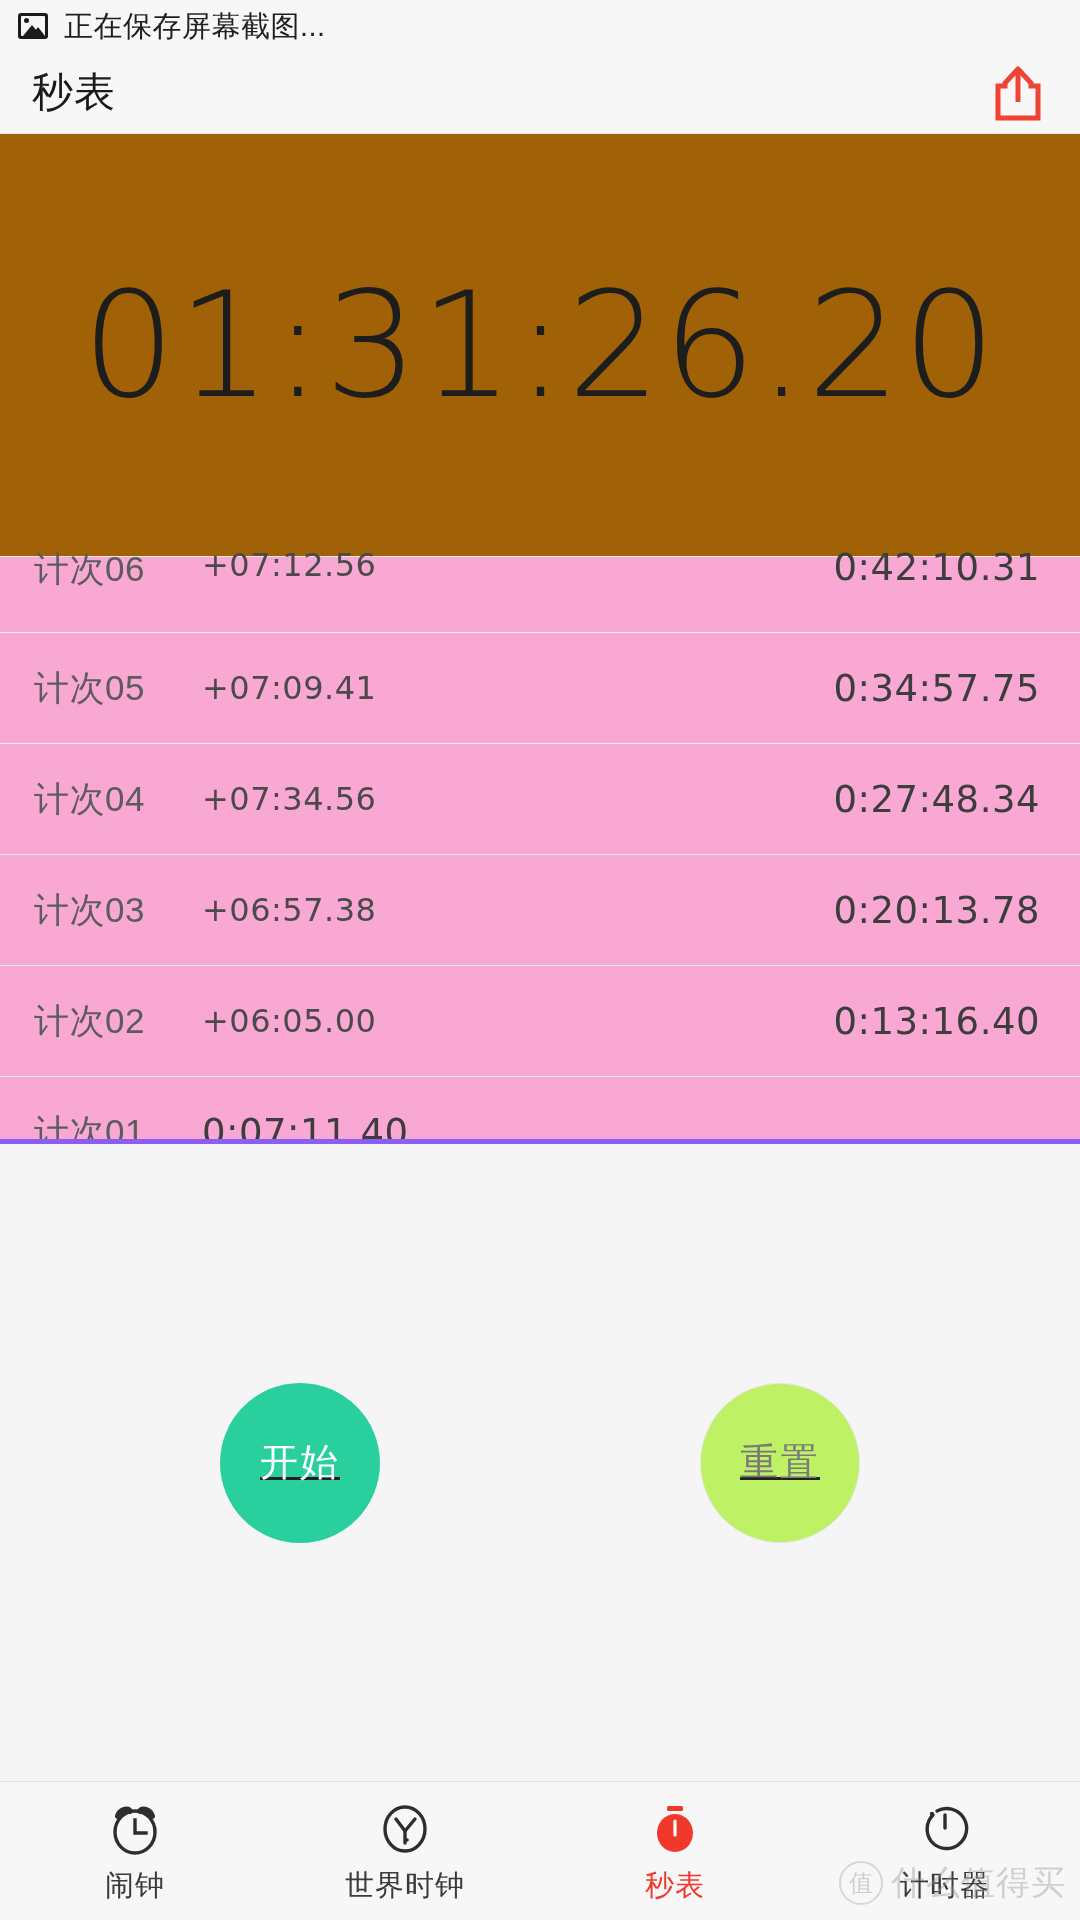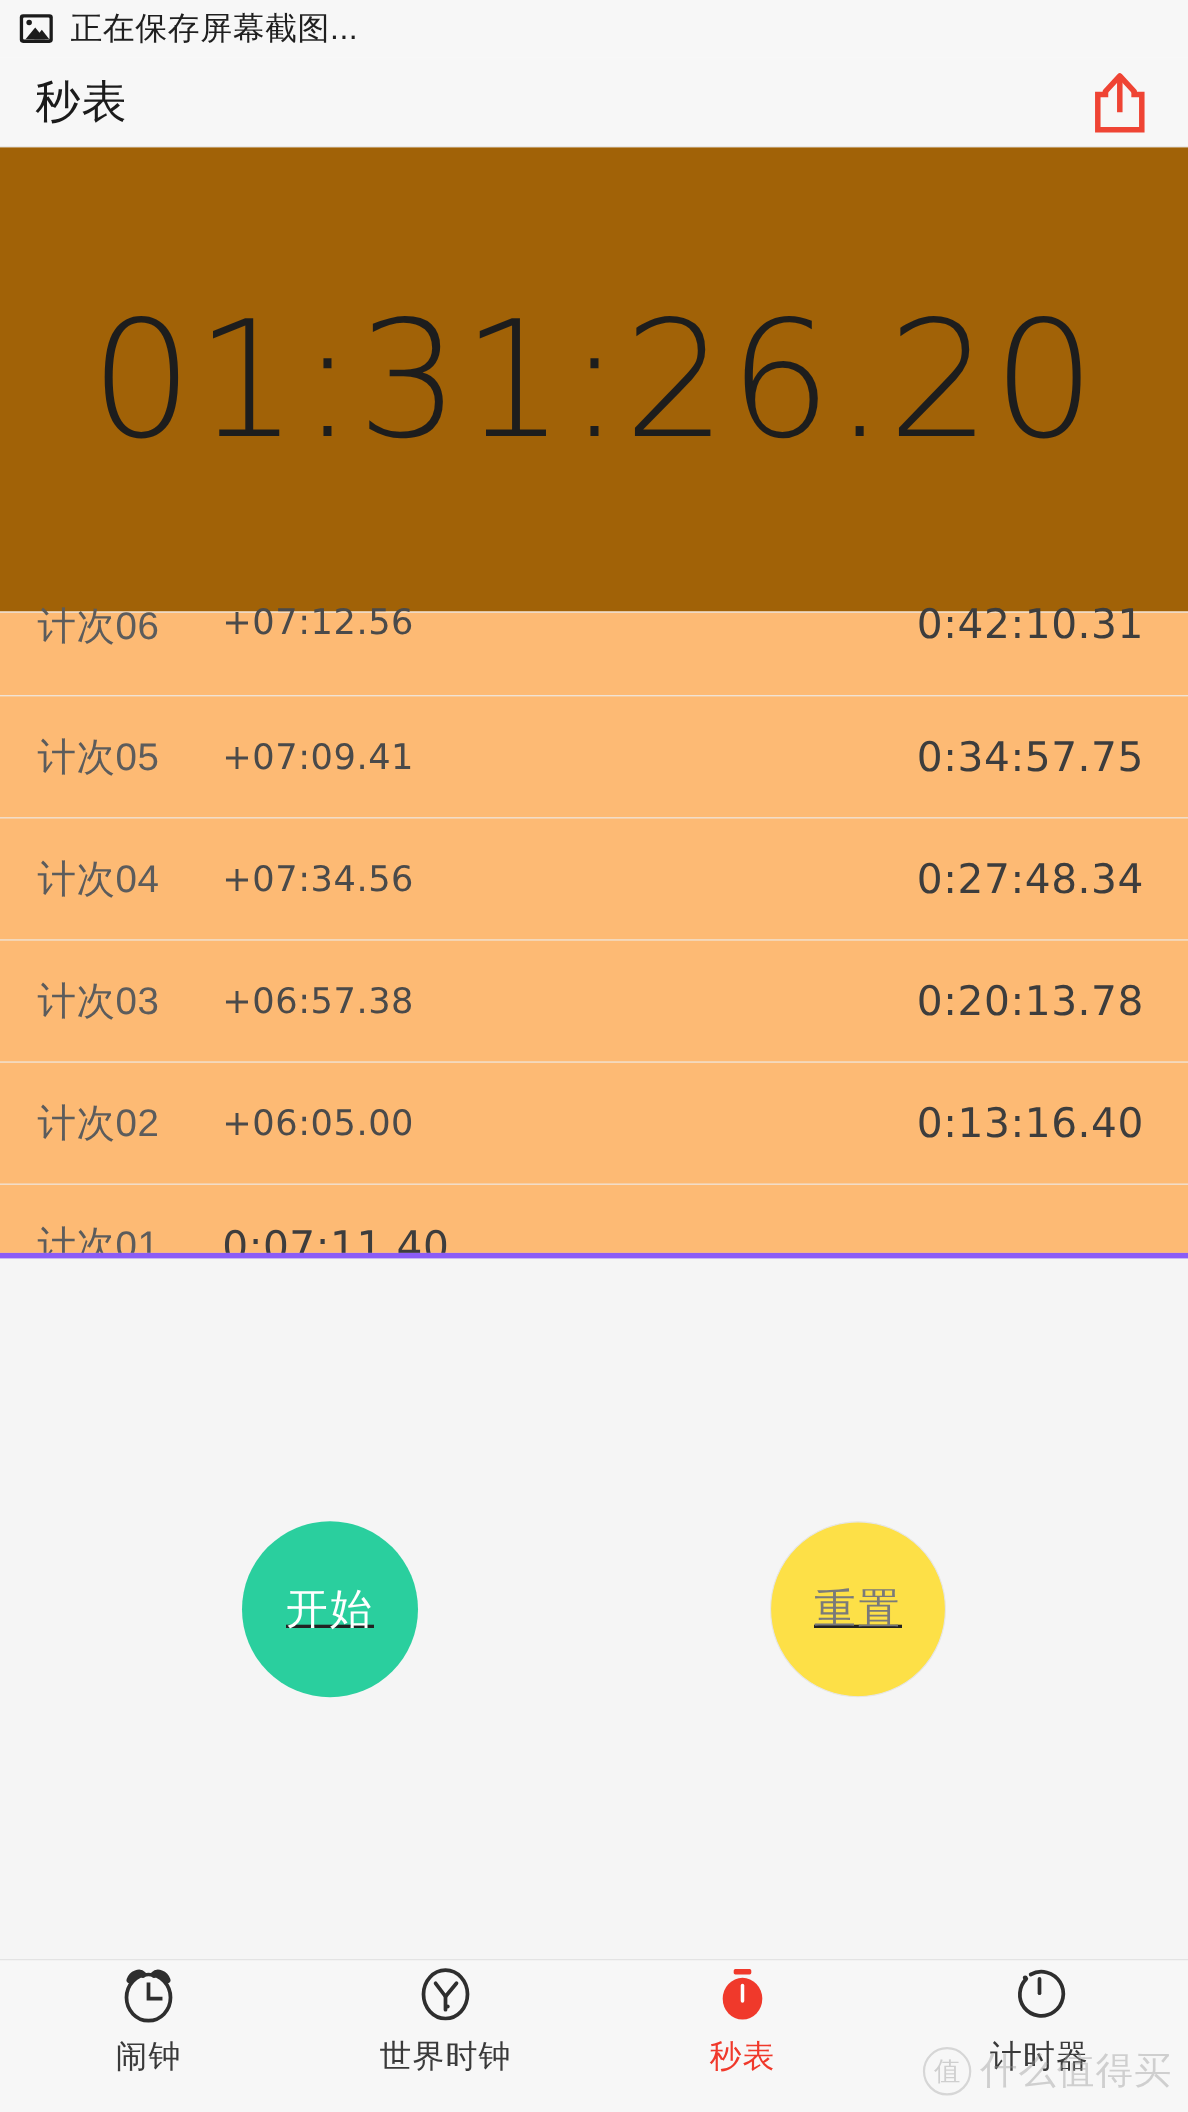--- a/index.html
+++ b/index.html
@@ -109,21 +109,21 @@
     color: #1d1d1d;
     letter-spacing: 2px;
     font-family: "DejaVu Sans", "Liberation Sans", sans-serif;
     white-space: nowrap;
     line-height: 1;
   }
 
   
   .lap-list {
     border-top: 1px solid #e8e8e8;
-    background: #fdba74;
+    background: #f9a8d4;
   }
   .lap-row {
     height: 111px;
     display: flex;
     align-items: center;
     padding: 0 40px 0 34px;
     box-sizing: border-box;
     border-bottom: 1px solid #ededed;
     position: relative;
   }
@@ -184,34 +184,35 @@
     font-size: 38px;
     cursor: pointer;
     box-sizing: border-box;
     letter-spacing: 2px;
   }
   .ctrl-start {
     background: #2acf9e;
     color: #ffffff;
   }
   .ctrl-reset {
-    background: #fde047;
+    background: #bef264;
     color: #7a7a7a;
     border: 1px solid #e6e6e6;
   }
 
   
   .bottom-nav {
     position: absolute;
     left: 0; right: 0; bottom: 0;
     height: 139px;
     background: #f7f7f7;
     border-top: 1px solid #e0e0e0;
     display: flex;
     align-items: flex-start;
+    padding-top: 16px;
     box-sizing: border-box;
   }
   .nav-item {
     flex: 1 1 0;
     display: flex;
     flex-direction: column;
     align-items: center;
     cursor: pointer;
   }
   .nav-icon {

